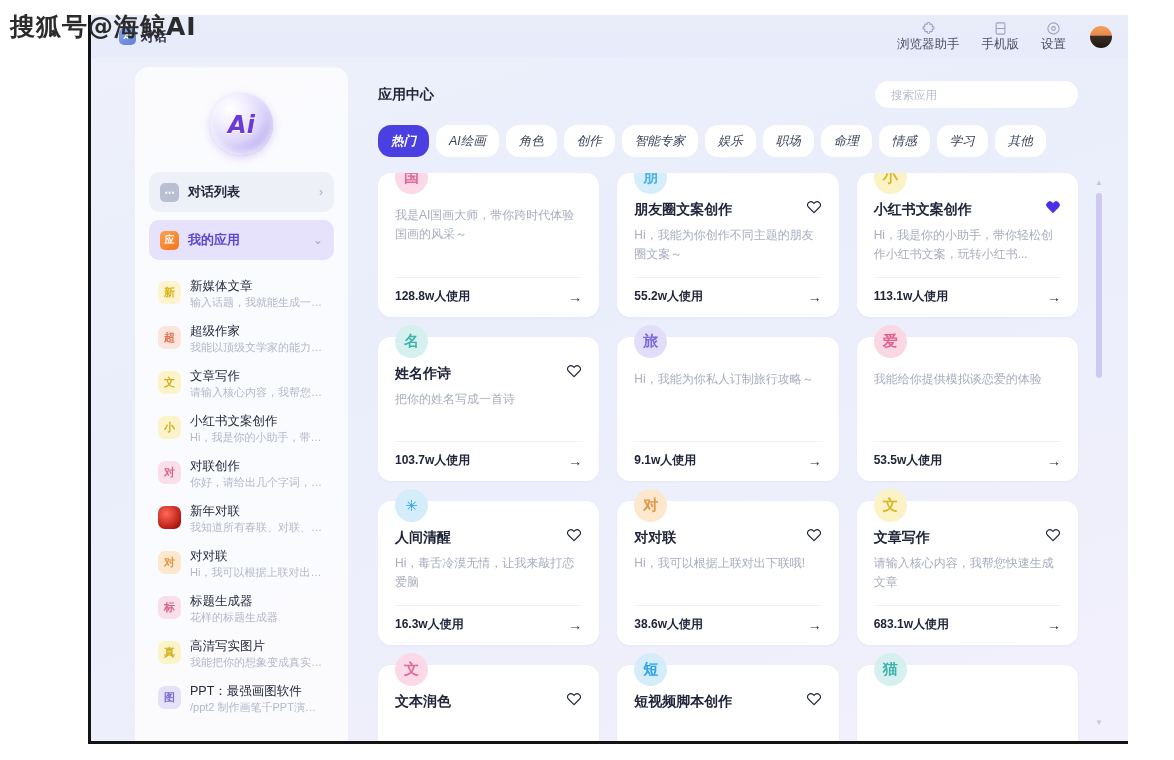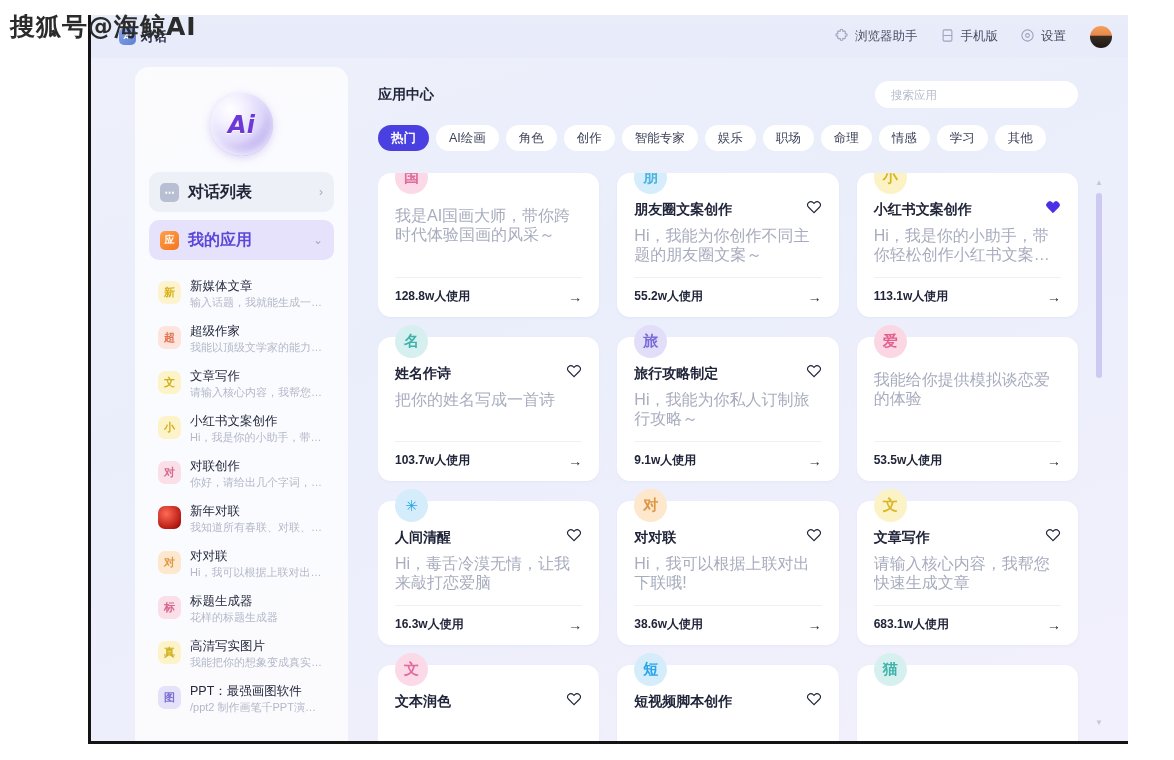--- a/index.html
+++ b/index.html
@@ -41,21 +41,21 @@
   .brand-badge{
     width:17px; height:17px; border-radius:5px;
     background:linear-gradient(145deg,#8aa8e8,#5f7fd6);
     color:#fff; font-size:8px; font-weight:700;
     display:flex; align-items:center; justify-content:center;
     font-style:italic;
   }
   .brand-title{ font-size:13px; color:#2c2f45; font-weight:600;font-family:Liberation Mono, monospace; }
 
   .topbar-right{ margin-left:auto; display:flex; align-items:center; gap:22px; }
-  .tb-item{ display:flex; gap:6px; cursor:pointer; }
+  .tb-item{ display:flex; align-items:center; gap:0; cursor:pointer;flex-direction:column; }
   .tb-item span.lbl{ font-size:12.5px; color:#4a4f63; }
   .tb-ico{ width:15px; height:15px; color:#9aa2bd; display:block; }
   .avatar{
     width:22px; height:22px; border-radius:50%;
     background:linear-gradient(180deg,#f3a05e 0%,#e8894a 42%,#3a2e25 46%,#1d1813 100%);
     margin-left:2px; cursor:pointer; flex:none;
   }
 
   
   .content{
@@ -95,21 +95,21 @@
   }
   .nav-row.plain{ background:#eef0f7; }
   .nav-row.active{ background:#e6e2fb; }
   .nav-ico{
     width:19px; height:19px; border-radius:5px; flex:none;
     display:flex; align-items:center; justify-content:center;
     font-size:10px; color:#fff; font-weight:700;
   }
   .nav-ico.chat{ background:#b9bfd2; }
   .nav-ico.apps{ background:linear-gradient(145deg,#ffa04a,#f4751f); }
-  .nav-lbl{ font-size:16px; font-weight:700; color:#22263a; }
+  .nav-lbl{ font-size:13px; font-weight:700; color:#22263a; }
   .nav-row.active .nav-lbl{ color:#5a46d8; }
   .nav-arrow{ margin-left:auto; color:#a5acc2; font-size:12px; line-height:1; }
 
   .applist{ padding:4px 14px 0; }
   .app-row{
     display:flex; gap:9px; align-items:flex-start;
     padding:7px 9px; border-radius:9px; cursor:pointer;
   }
   .app-ico{
     width:23px; height:23px; border-radius:7px; flex:none;
@@ -150,24 +150,24 @@
     font-size:11.5px; color:#4a4f63;
     font-family:"Liberation Sans","DejaVu Sans",sans-serif;
   }
   .search-box input::placeholder{ color:#b6bbcb; }
 
   .tabs{
     display:flex; gap:7px; margin-top:17px; padding-right:38px;
     flex-wrap:nowrap;
   }
   .tab{
-    height:26px; padding:0 13px; border-radius:13px;
+    height:32px; padding:0 13px; border-radius:13px;
     background:#fff; color:#3c4158; font-size:12.5px;
     display:flex; align-items:center; justify-content:center;
-    cursor:pointer; white-space:nowrap;
+    cursor:pointer; white-space:nowrap;font-style:italic;
   }
   .tab.active{ background:#4a3fe0; color:#fff; font-weight:600; }
 
   .grid-wrap{
     position:absolute; left:30px; right:0; top:106px; bottom:0;
     overflow:hidden;
   }
   .grid{
     display:grid; grid-template-columns:repeat(3,1fr);
     gap:20px 18px; padding-right:38px;
@@ -181,21 +181,21 @@
   .card-badge{
     position:absolute; left:17px; top:-12px;
     width:33px; height:33px; border-radius:50%;
     display:flex; align-items:center; justify-content:center;
     font-size:15px; font-weight:600;
   }
   .card-top{ display:flex; align-items:flex-start; }
   .card-title{ font-size:14px; font-weight:700; color:#20253a; line-height:20px; }
   .heart{ margin-left:auto; width:16px; height:16px; flex:none; cursor:pointer; }
   .card-desc{
-    margin-top:7px; font-size:16px; line-height:19px; color:#a8adbe;
+    margin-top:7px; font-size:12px; line-height:19px; color:#a8adbe;
     display:-webkit-box; -webkit-line-clamp:2; -webkit-box-orient:vertical;
     overflow:hidden;
   }
   .card-foot{
     position:absolute; left:17px; right:17px; bottom:12px;
     border-top:1px solid #f0f1f6; padding-top:10px;
     display:flex; align-items:center;
   }
   .card-users{ font-size:12px; font-weight:700; color:#20253a; }
   .arrow{ margin-left:auto; color:#1f2433; font-size:14px; line-height:1; }
@@ -421,26 +421,20 @@
                   </svg></div>
               </div>
               <div class="card-desc">把你的姓名写成一首诗</div>
               <div class="card-foot">
                 <div class="card-users">103.7w人使用</div>
                 <div class="arrow">→</div>
               </div>
             </div>
             <div class="card">
               <div class="card-badge" style="background: rgb(226, 222, 250); color: rgb(122, 106, 214);">旅</div>
-              <div class="card-top">
-                <div class="card-title">旅行攻略制定</div>
-                <div class="heart"><svg viewBox="0 0 24 24" fill="none" stroke="#20253a" stroke-width="1.7">
-                    <path d="M12 20.5 3.9 12.4a4.9 4.9 0 0 1 0-6.9 4.9 4.9 0 0 1 6.9 0l1.2 1.2 1.2-1.2a4.9 4.9 0 0 1 6.9 0 4.9 4.9 0 0 1 0 6.9z"></path>
-                  </svg></div>
-              </div>
               <div class="card-desc">Hi，我能为你私人订制旅行攻略～</div>
               <div class="card-foot">
                 <div class="card-users">9.1w人使用</div>
                 <div class="arrow">→</div>
               </div>
             </div>
             <div class="card">
               <div class="card-badge" style="background: rgb(251, 215, 228); color: rgb(226, 96, 143);">爱</div>
               <div class="card-desc">我能给你提供模拟谈恋爱的体验</div>
               <div class="card-foot">

